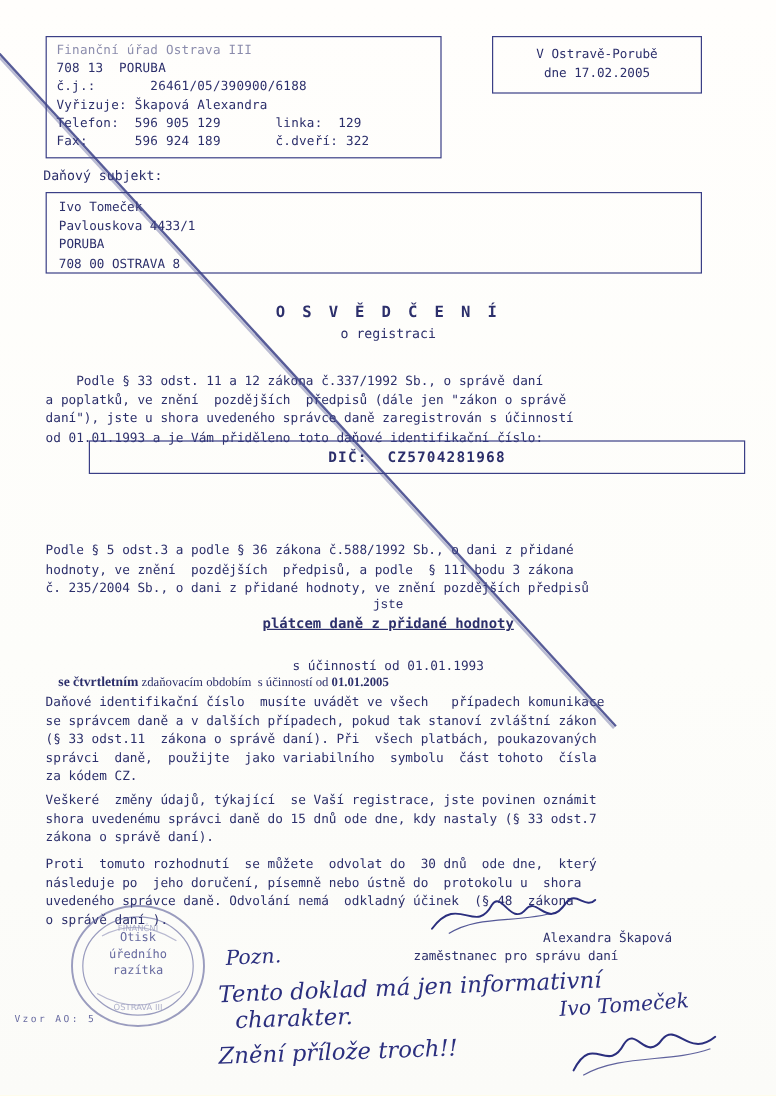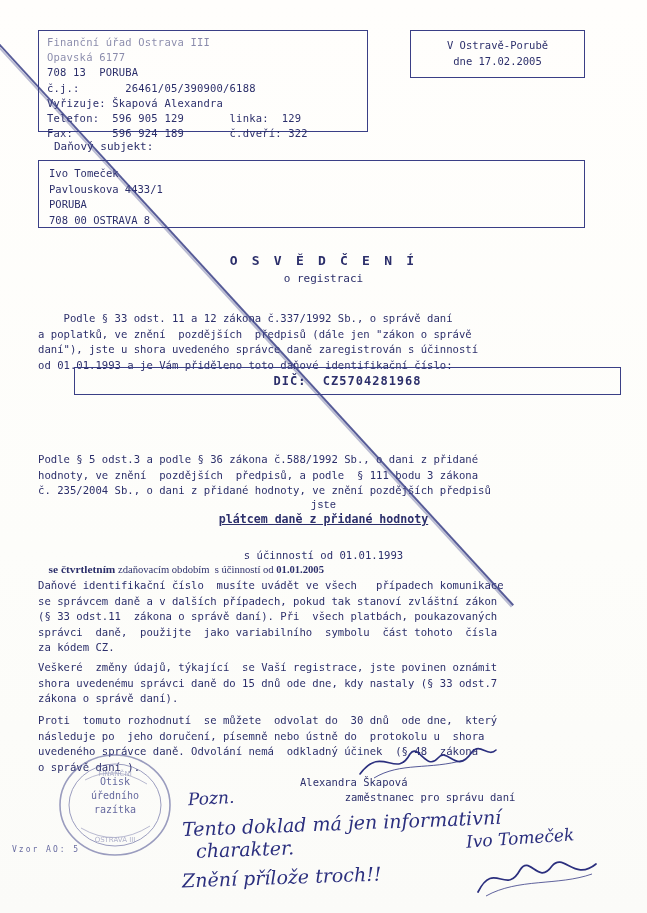--- a/index.html
+++ b/index.html
@@ -69,21 +69,21 @@
     border: 1px solid #3a3f86;
     box-sizing: border-box;
     padding: 6px 10px;
     font-size: 10.5px;
     line-height: 16px;
     text-align: center;
   }
 
   .subject-label {
     position: absolute;
-    left: 54px;
+    left: 36px;
     top: 140px;
     font-size: 11px;
   }
   .subject-box {
     position: absolute;
     left: 38px;
     top: 160px;
     width: 547px;
     height: 68px;
     border: 1px solid #3a3f86;
@@ -151,21 +151,21 @@
   }
 
   .bold { font-weight: bold; }
 
   
   .sig-name {
     position: absolute;
     left: 300px;
     top: 776px;
     width: 260px;
-    text-align: left;
+    text-align: right;
     font-size: 10.5px;
   }
   .sig-role {
     position: absolute;
     left: 300px;
     top: 791px;
     width: 260px;
     text-align: center;
     font-size: 10.5px;
   }
@@ -233,21 +233,20 @@
   }
 </style>
 </head>
 <body>
 
 <div id="page">
   <div class="paper-tint"></div>
 
   <div class="office-box">
     <div class="ln faint">Finanční úřad Ostrava III</div>
-    <div class="ln faint">Opavská 6177</div>
     <div class="ln">708 13  PORUBA</div>
     <div class="ln">č.j.:       26461/05/390900/6188</div>
     <div class="ln">Vyřizuje: Škapová Alexandra</div>
     <div class="ln">Telefon:  596 905 129       linka:  129</div>
     <div class="ln">Fax:      596 924 189       č.dveří: 322</div>
   </div>
 
   <div class="place-box">
     <div>V Ostravě-Porubě</div>
     <div>dne 17.02.2005</div>

